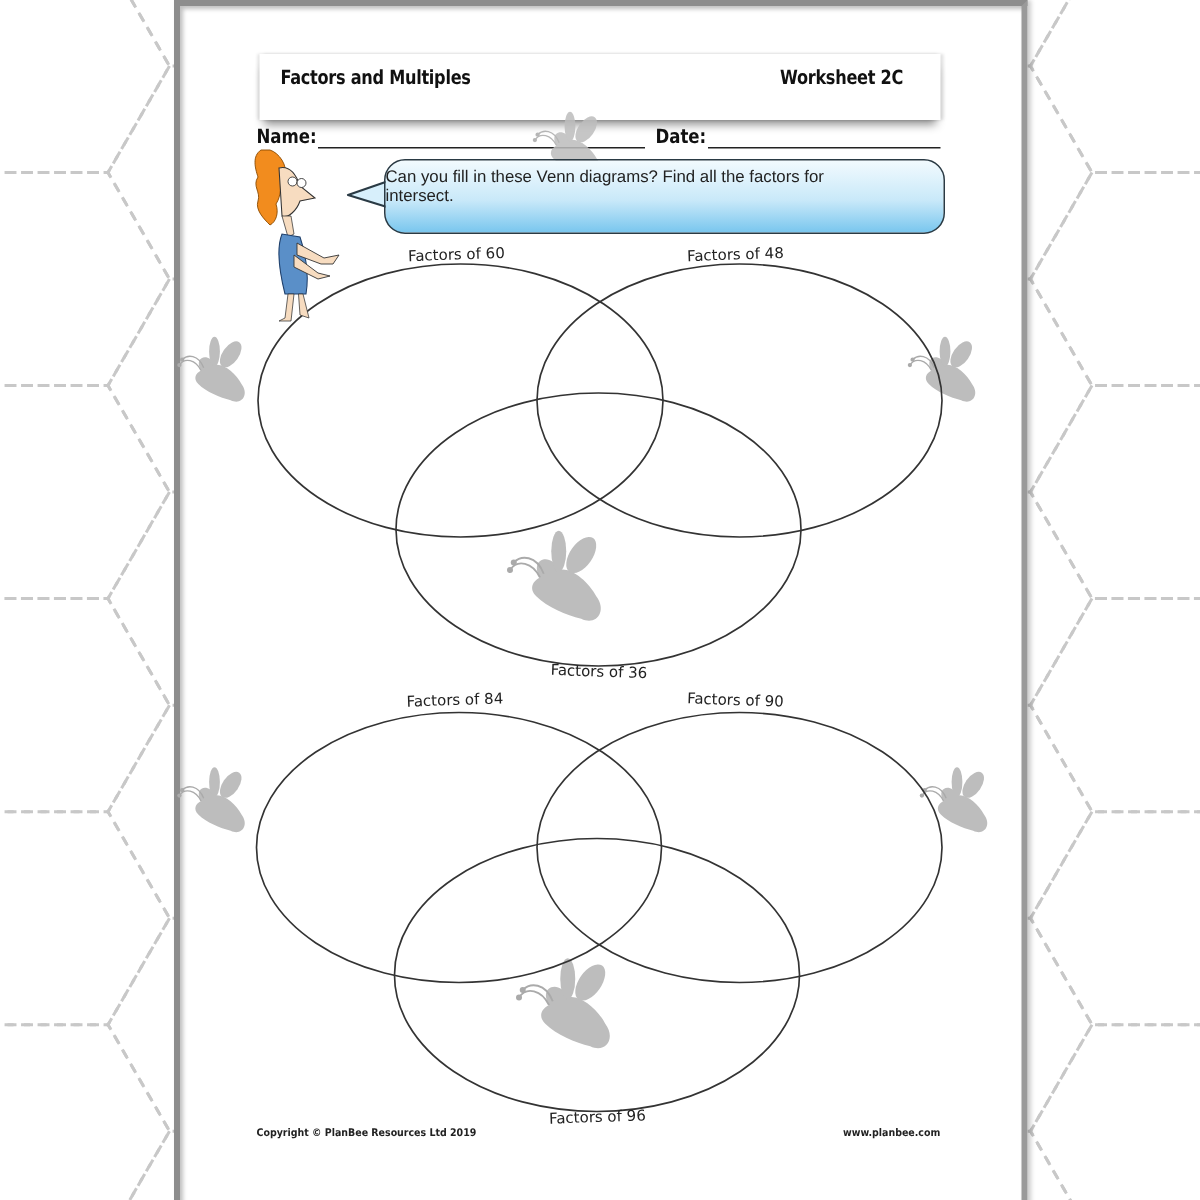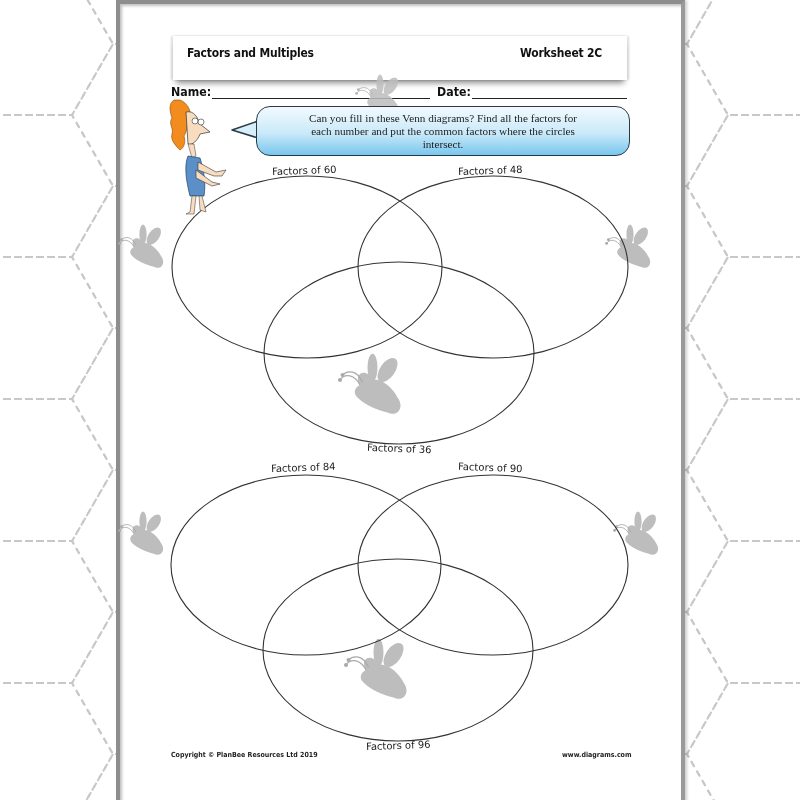--- a/index.html
+++ b/index.html
@@ -28,22 +28,22 @@
     .title-right { left:520px; }
     .field-label {
       position:absolute; top:84px; font-family:"DejaVu Sans", sans-serif; font-weight:bold;
       font-size:13px; color:#111; transform:scaleX(0.85); transform-origin:left;
     }
     .field-line { position:absolute; top:98px; height:0; border-top:1px solid #222; }
     .bubble {
       position:absolute; left:256px; top:106px; width:374px; height:50px;
       border:1.5px solid #2a3a44; border-radius:14px; box-sizing:border-box;
       background:linear-gradient(#f2fafe 0%, #c9e9f9 55%, #79c6ee 100%);
-      text-align:center; font-size:11.2px; line-height:13px; color:#222;
-      padding-top:5px; font-family:Liberation Serif, serif;
+      text-align:left; font-size:11.2px; line-height:13px; color:#222;
+      padding-top:5px; font-family:Liberation Sans, sans-serif;
     }
     .venn-label {
       position:absolute; font-size:10px; color:#222; font-family:"DejaVu Sans", sans-serif;
       white-space:nowrap;
     }
     .footer-text {
       position:absolute; top:751px; font-size:7px; font-weight:bold; color:#222;
       font-family:"DejaVu Sans Condensed","DejaVu Sans", sans-serif;
     }
   </style>
@@ -208,26 +208,25 @@
     <path d="M198,162 L216,172 L226,170 L222,176 L214,176 L198,170 Z" fill="#f7dcc0" stroke="#333" stroke-width="0.6"></path>
     <path d="M196,170 L212,182 L220,184 L212,186 L196,178 Z" fill="#f7dcc0" stroke="#333" stroke-width="0.6"></path>
 
     <path d="M192,196 L190,212 L186,214 L194,214 L196,196 Z" fill="#f7dcc0" stroke="#333" stroke-width="0.5"></path>
     <path d="M199,196 L200,210 L206,212 L202,196 Z" fill="#f7dcc0" stroke="#333" stroke-width="0.5"></path>
   </g>
 </svg>
 
 <div class="bubble">
   <div>Can you fill in these Venn diagrams? Find all the factors for</div>
-  <div>each number and put the common factors where the circles</div>
   <div>intersect.</div>
 </div>
 
 <div class="venn-label" style="left:272px; top:165px; transform:rotate(-2deg);">Factors of 60</div>
 <div class="venn-label" style="left:458px; top:165px; transform:rotate(-2deg);">Factors of 48</div>
 <div class="venn-label" style="left:367px; top:443px; transform:rotate(2deg);">Factors of 36</div>
 
 <div class="venn-label" style="left:271px; top:462px; transform:rotate(-2deg);">Factors of 84</div>
 <div class="venn-label" style="left:458px; top:462px; transform:rotate(2deg);">Factors of 90</div>
 <div class="venn-label" style="left:366px; top:740px; transform:rotate(-2deg);">Factors of 96</div>
 
 <div class="footer-text" style="left:171px;">Copyright © PlanBee Resources Ltd 2019</div>
-<div class="footer-text" style="left:562px;">www.diagrams.com</div>
+<div class="footer-text" style="left:562px;">www.planbee.com</div>
 
 </body></html>

